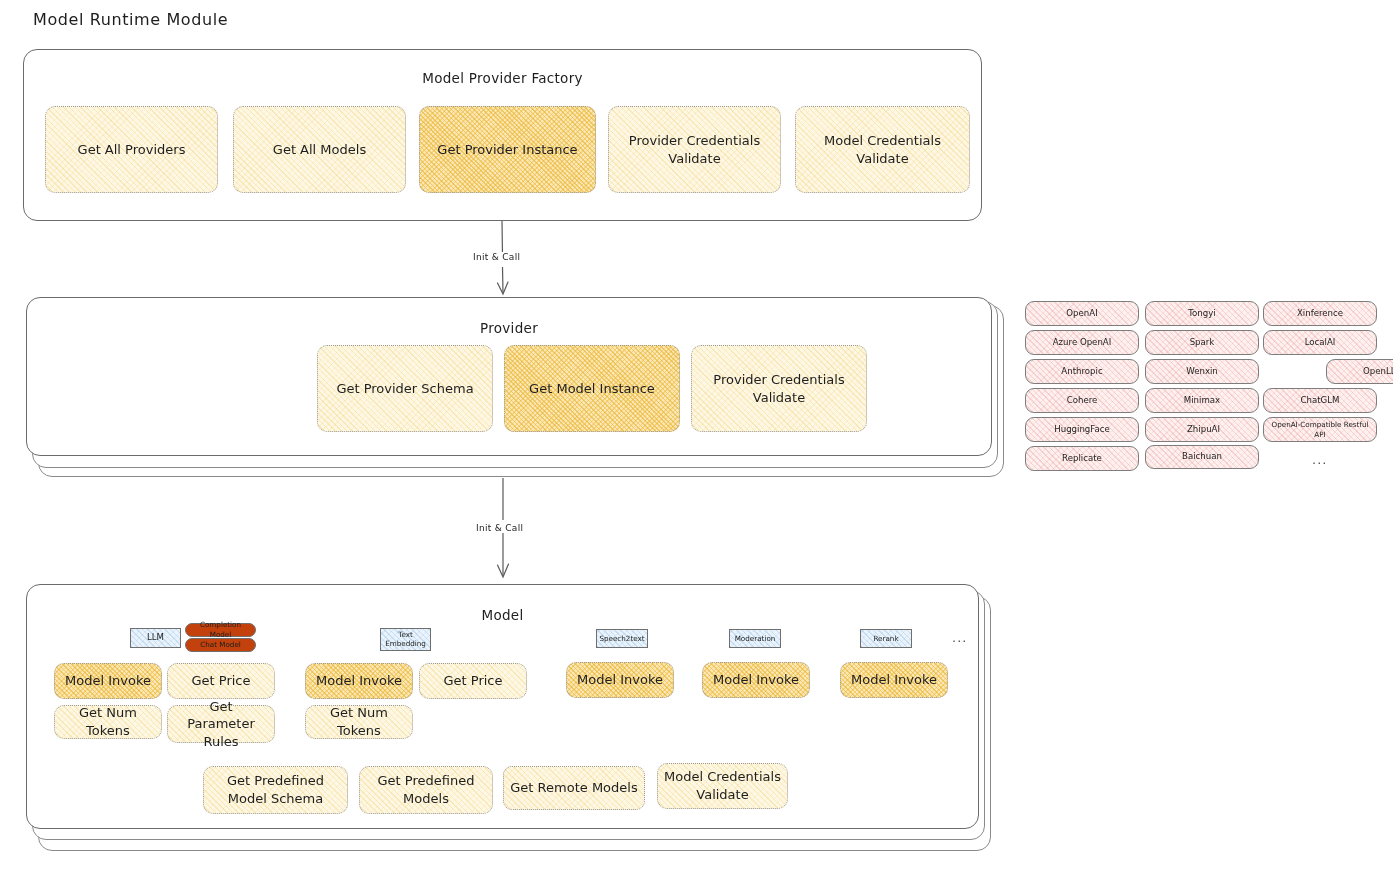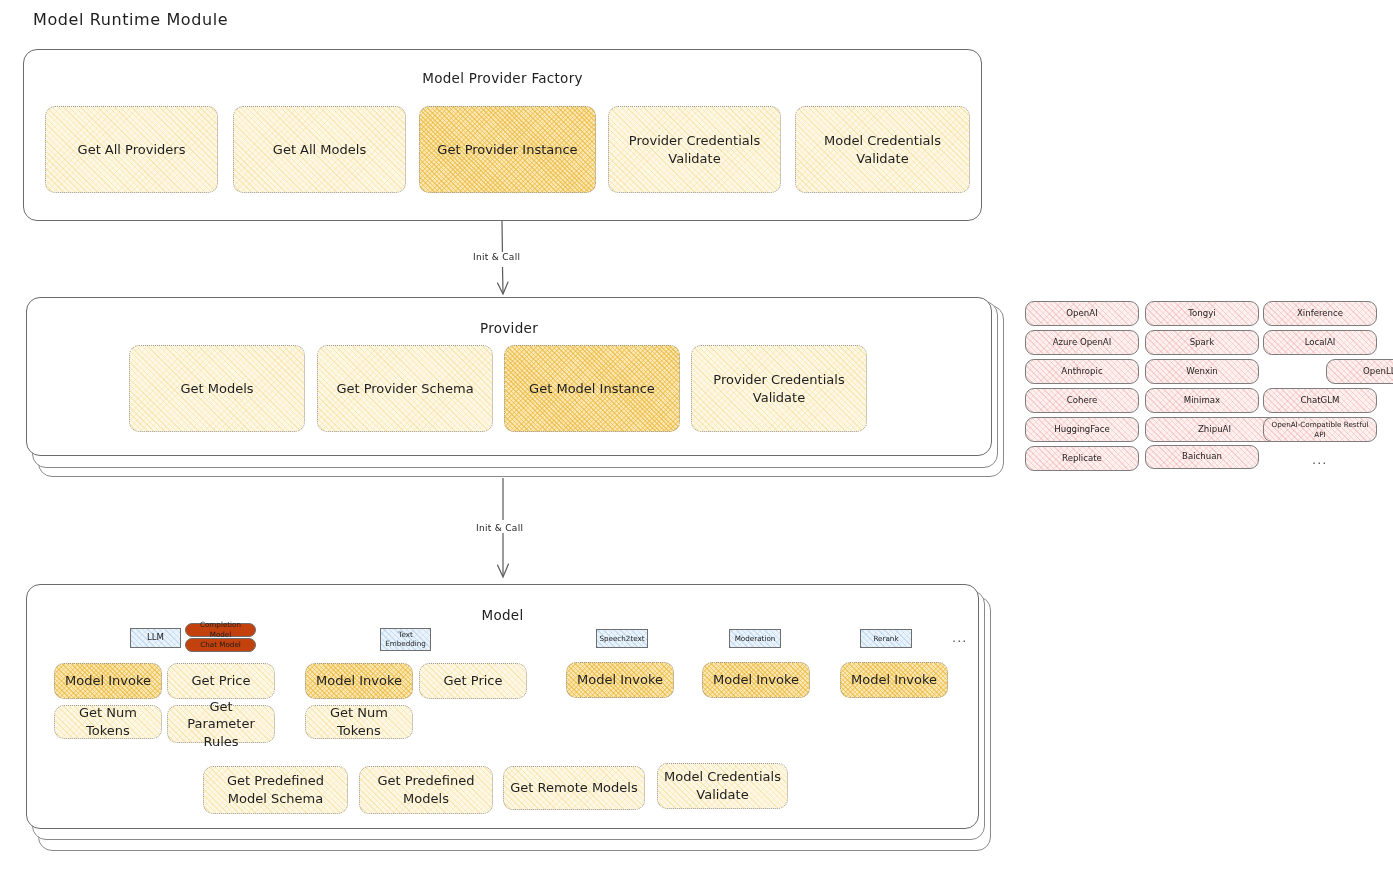--- a/index.html
+++ b/index.html
@@ -139,23 +139,20 @@
     <path d="M22 0 L22.5 36 M22.5 46 L23 72" stroke="#5a5a5a" stroke-width="1.2" fill="none"></path>
     <path d="M17.5 62 L23 73 L28 61" stroke="#5a5a5a" stroke-width="1.2" fill="none" stroke-linecap="round"></path>
   </svg>
   <div class="conn-label" style="left:470px;top:252px;">Init &amp; Call</div>
 
   <div class="stack-layer" style="left:38px;top:305px;width:966px;height:172px;"></div>
   <div class="stack-layer" style="left:32px;top:301px;width:966px;height:167px;"></div>
   <div class="panel" style="left:26px;top:297px;width:966px;height:159px;">
     <div class="panel-title" style="top:22px;">Provider</div>
   </div>
-  <div class="hbox fill-cream t13" style="left:129px;top:345px;width:176px;height:87px;">
-    <span>Get Models</span>
-  </div>
   <div class="hbox fill-cream t13" style="left:317px;top:345px;width:176px;height:87px;">
     <span>Get Provider Schema</span>
   </div>
   <div class="hbox fill-orange t13" style="left:504px;top:345px;width:176px;height:87px;">
     <span>Get Model Instance</span>
   </div>
   <div class="hbox fill-cream t13" style="left:691px;top:345px;width:176px;height:87px;">
     <span>Provider Credentials Validate</span>
   </div>
 
@@ -189,21 +186,21 @@
   </div>
   <div class="hbox fill-pink t9" style="left:1145px;top:330px;width:114px;height:25px;">
     <span>Spark</span>
   </div>
   <div class="hbox fill-pink t9" style="left:1145px;top:359px;width:114px;height:25px;">
     <span>Wenxin</span>
   </div>
   <div class="hbox fill-pink t9" style="left:1145px;top:388px;width:114px;height:25px;">
     <span>Minimax</span>
   </div>
-  <div class="hbox fill-pink t9" style="left:1145px;top:417px;width:136px;height:25px;padding-left:9px;">
+  <div class="hbox fill-pink t9" style="left:1145px;top:417px;width:114px;height:25px;padding-left:9px;">
     <span>ZhipuAI</span>
   </div>
   <div class="hbox fill-pink t9" style="left:1145px;top:445px;width:114px;height:24px;">
     <span>Baichuan</span>
   </div>
 
   <div class="hbox fill-pink t9" style="left:1263px;top:301px;width:114px;height:25px;">
     <span>Xinference</span>
   </div>
   <div class="hbox fill-pink t9" style="left:1263px;top:330px;width:114px;height:25px;">
@@ -282,20 +279,20 @@
     <span>Model Invoke</span>
   </div>
   <div class="ellipsis" style="left:952px;top:630px;">...</div>
 
   <div class="hbox fill-cream t13" style="left:203px;top:766px;width:145px;height:48px;">
     <span>Get Predefined Model Schema</span>
   </div>
   <div class="hbox fill-cream t13" style="left:359px;top:766px;width:134px;height:48px;">
     <span>Get Predefined Models</span>
   </div>
-  <div class="hbox fill-cream t13" style="left:503px;top:766px;width:142px;height:44px;">
+  <div class="hbox fill-cream t13" style="left:503px;top:766px;width:142px;height:44px;border-radius:9px;">
     <span>Get Remote Models</span>
   </div>
   <div class="hbox fill-cream t13" style="left:657px;top:763px;width:131px;height:46px;">
     <span>Model Credentials Validate</span>
   </div>
 
 </div>
 
 </body></html>

